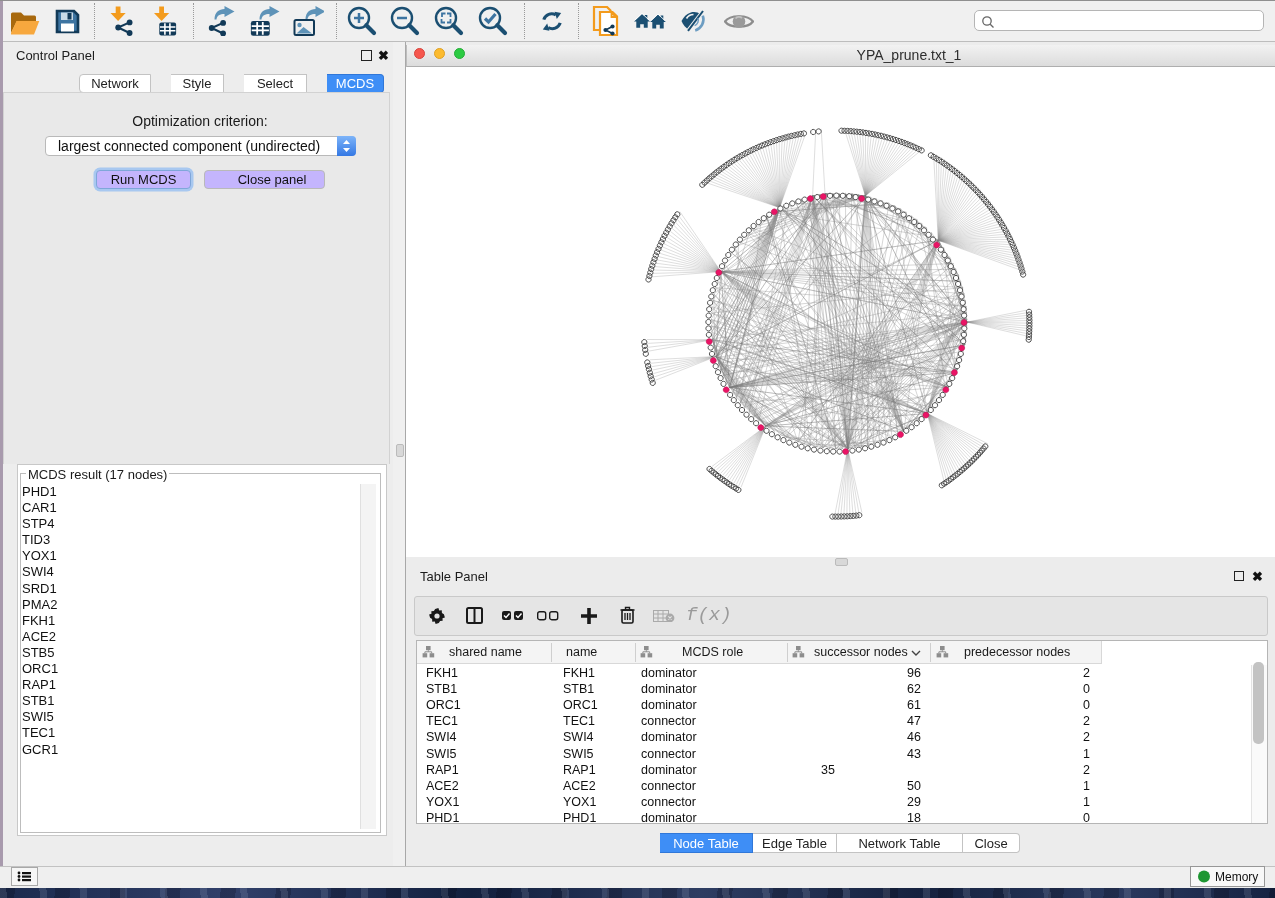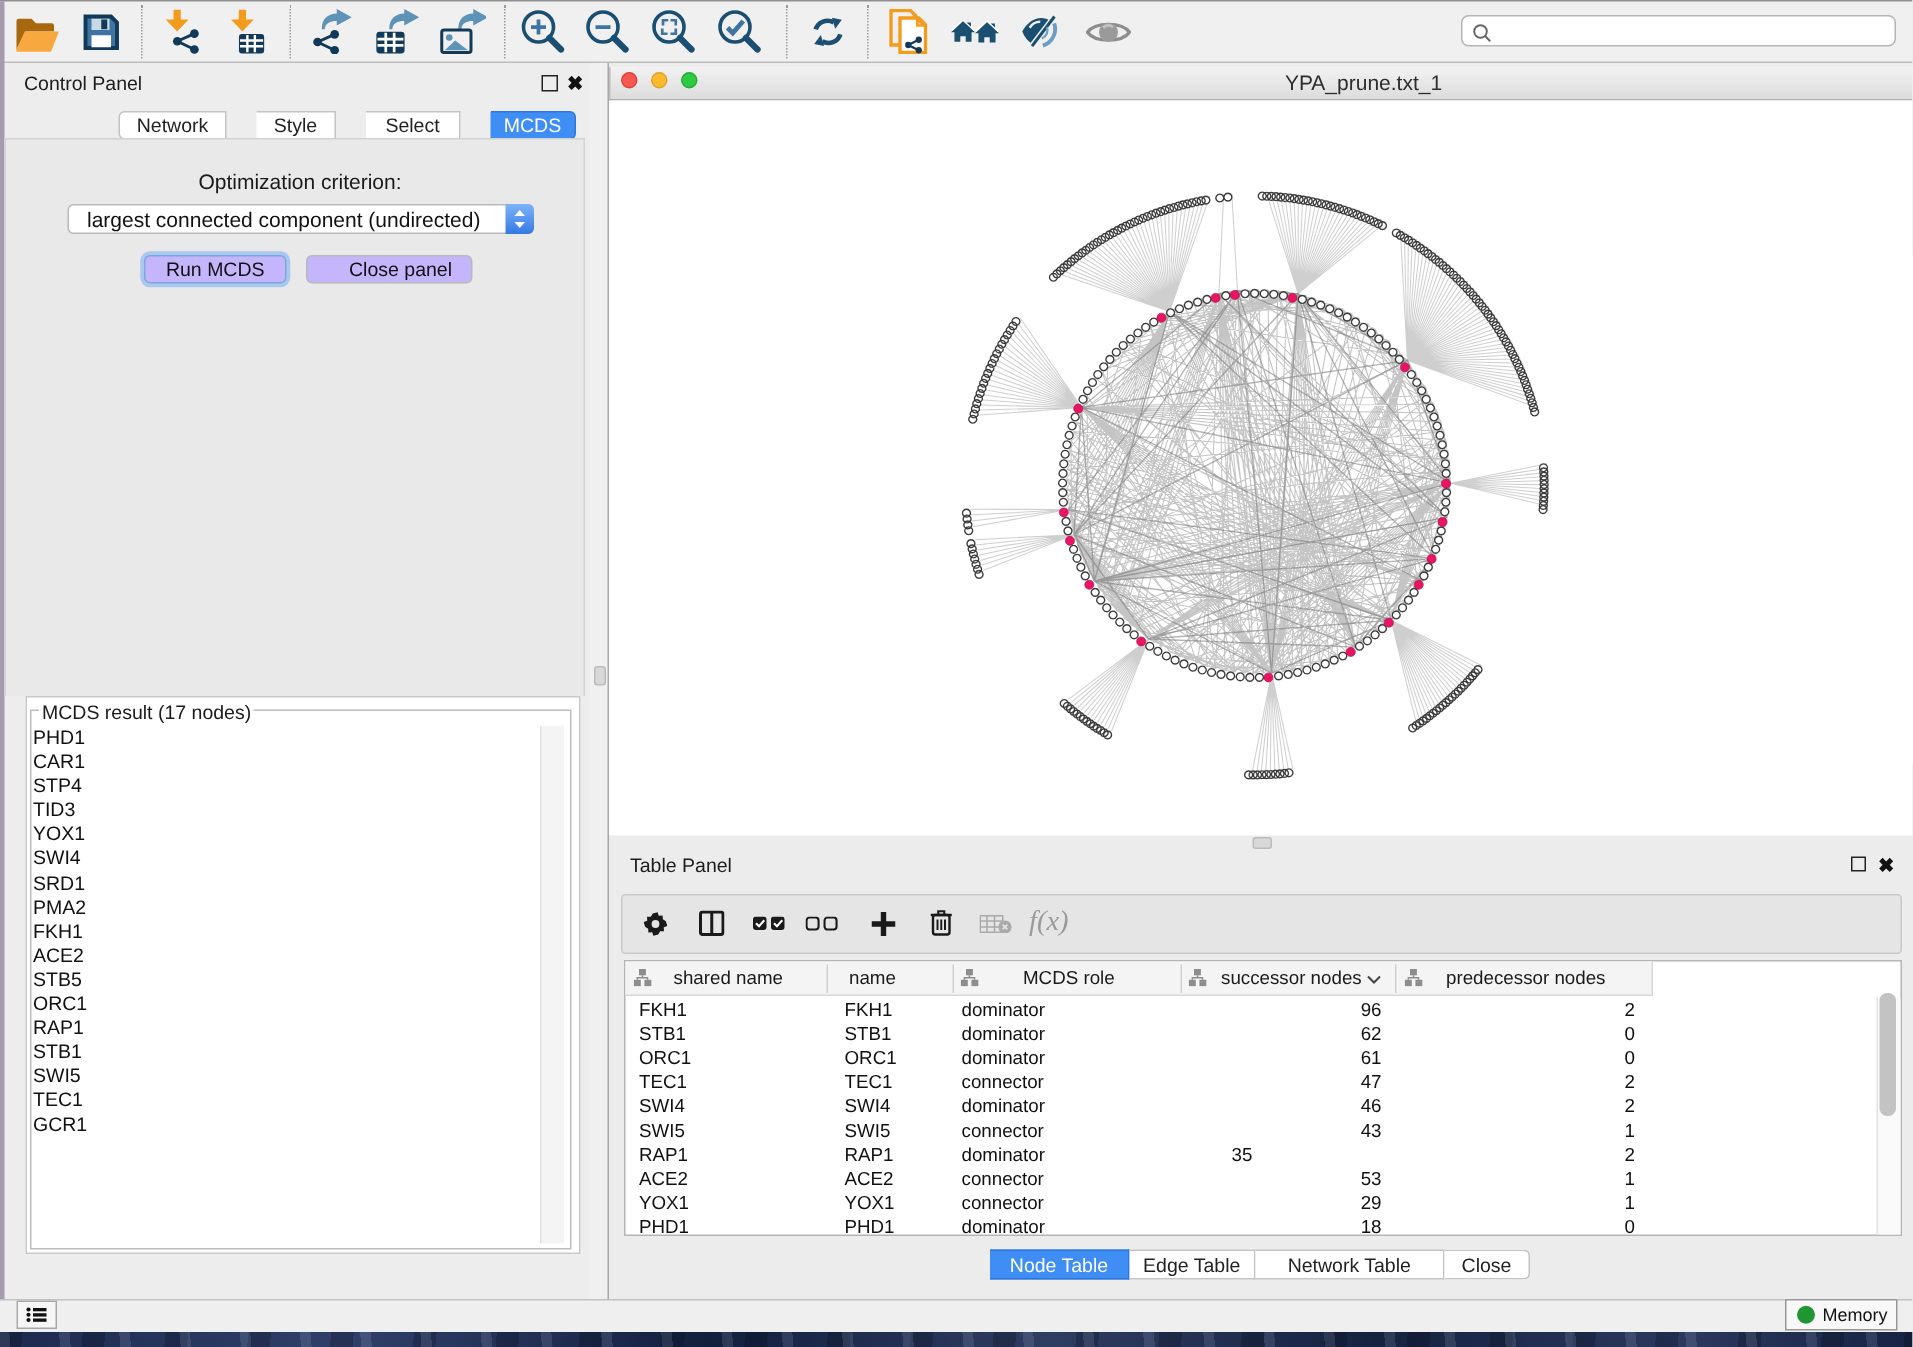--- a/index.html
+++ b/index.html
@@ -34,21 +34,21 @@
 #opt-label { left:0px; top:113px; width:400px; text-align:center; font-size:14px; color:#1a1a1a; }
 #dropdown { left:45px; top:136px; width:311px; height:20px; background:#fff;
   border:1px solid #b9b9b9; border-radius:4px; font-size:14px; color:#111;
   line-height:19px; padding-left:12px; }
 #dd-btn { left:337px; top:136px; width:19px; height:20px; border-radius:0 4px 4px 0;
   background:linear-gradient(#7db4f9,#3478e4); }
 .btn { position:absolute; height:19px; background:#c4b5fd; border:1px solid #b9b9b9;
   border-radius:4px; font-size:13px; color:#111; text-align:center; line-height:17px; }
 #btn-run { left:96px; top:170px; width:95px; box-shadow:0 0 0 2.5px #a8c8f0;
   border-color:#7fa7d9; }
-#btn-close { left:204px; top:170px; width:111px;padding-left:15px; }
+#btn-close { left:204px; top:170px; width:121px;padding-left:15px; }
 
 
 #mcds-white { left:17px; top:464px; width:370px; height:372px; background:#fff;
   border:1px solid #c8c8c8; }
 #mcds-group { left:20px; top:473px; width:361px; height:360px;
   border:1px solid #bdbdbd; }
 #mcds-label { left:26px; top:467px; background:#fff; padding:0 2px; font-size:13px; color:#1a1a1a; }
 #mcds-list { left:22px; top:484px; width:338px; font-size:13px; color:#111; line-height:16.1px; }
 #mcds-sbar { left:360px; top:484px; width:16px; height:345px; background:#f4f4f4;
   border-left:1px solid #e0e0e0; }
@@ -333,21 +333,21 @@
 <line x1="0.5" y1="4" x2="14.5" y2="4" stroke="#1a1a1a" stroke-width="1.6"></line>
 <path d="M5.5 3.5V1.5h4v2" fill="none" stroke="#1a1a1a" stroke-width="1.4"></path>
 <path d="M5 7v7M7.5 7v7M10 7v7" stroke="#1a1a1a" stroke-width="1.3"></path>
 </svg>
 <svg class="abs" style="left:653px;top:610px" width="22" height="12" viewBox="0 0 22 12">
 <rect x="0.5" y="0.5" width="15" height="11" fill="none" stroke="#aaa" stroke-width="1"></rect>
 <path d="M0 4h15M0 8h15M5 0v12M10 0v12" stroke="#aaa" stroke-width="1"></path>
 <circle cx="17" cy="8" r="4.4" fill="#aaa"></circle>
     <path d="M15.4 6.4l3.2 3.2M18.6 6.4l-3.2 3.2" stroke="#e5e5e5" stroke-width="1.1"></path>
 </svg>
-<div class="abs" style="left:686px;top:604px;font-family:Liberation Serif, serif;font-style:italic;font-size:19px;color:#9a9a9a">f(x)</div>
+<div class="abs" style="left:686px;top:604px;font-family:Liberation Mono, monospace;font-style:italic;font-size:19px;color:#9a9a9a">f(x)</div>
 <div class="abs" id="tbl"></div>
 <div class="abs" id="tbl-head"></div>
 <svg class="abs" style="left:422px;top:646px" width="13" height="12" viewBox="0 0 13 12">
     <rect x="4" y="0" width="4.6" height="4.2" fill="#8d8d8d"></rect>
     <rect x="0.6" y="7.2" width="4.6" height="4.2" fill="#8d8d8d"></rect>
     <rect x="7.6" y="7.2" width="4.6" height="4.2" fill="#8d8d8d"></rect>
     <path d="M6.3 4.2v1.6M2.9 7.2V5.8h6.8v1.4" fill="none" stroke="#8d8d8d" stroke-width="1"></path>
   </svg>
 <div class="hcell" style="left:449px">shared name</div>
 <div class="hcell" style="left:566px">name</div>
@@ -410,21 +410,21 @@
 <div class="row" style="left:821px;top:745.5px;width:100px;text-align:right">43</div>
 <div class="row" style="left:990px;top:745.5px;width:100px;text-align:right">1</div>
 <div class="row" style="left:426px;top:761.6px;width:120px">RAP1</div>
 <div class="row" style="left:563px;top:761.6px;width:70px">RAP1</div>
 <div class="row" style="left:641px;top:761.6px;width:100px">dominator</div>
 <div class="row" style="left:821px;top:761.6px;width:100px;text-align:left">35</div>
 <div class="row" style="left:990px;top:761.6px;width:100px;text-align:right">2</div>
 <div class="row" style="left:426px;top:777.7px;width:120px">ACE2</div>
 <div class="row" style="left:563px;top:777.7px;width:70px">ACE2</div>
 <div class="row" style="left:641px;top:777.7px;width:100px">connector</div>
-<div class="row" style="left:821px;top:777.7px;width:100px;text-align:right">53</div>
+<div class="row" style="left:821px;top:777.7px;width:100px;text-align:right">50</div>
 <div class="row" style="left:990px;top:777.7px;width:100px;text-align:right">1</div>
 <div class="row" style="left:426px;top:793.8px;width:120px">YOX1</div>
 <div class="row" style="left:563px;top:793.8px;width:70px">YOX1</div>
 <div class="row" style="left:641px;top:793.8px;width:100px">connector</div>
 <div class="row" style="left:821px;top:793.8px;width:100px;text-align:right">29</div>
 <div class="row" style="left:990px;top:793.8px;width:100px;text-align:right">1</div>
 <div class="row" style="left:426px;top:809.9px;width:120px">PHD1</div>
 <div class="row" style="left:563px;top:809.9px;width:70px">PHD1</div>
 <div class="row" style="left:641px;top:809.9px;width:100px">dominator</div>
 <div class="row" style="left:821px;top:809.9px;width:100px;text-align:right">18</div>

